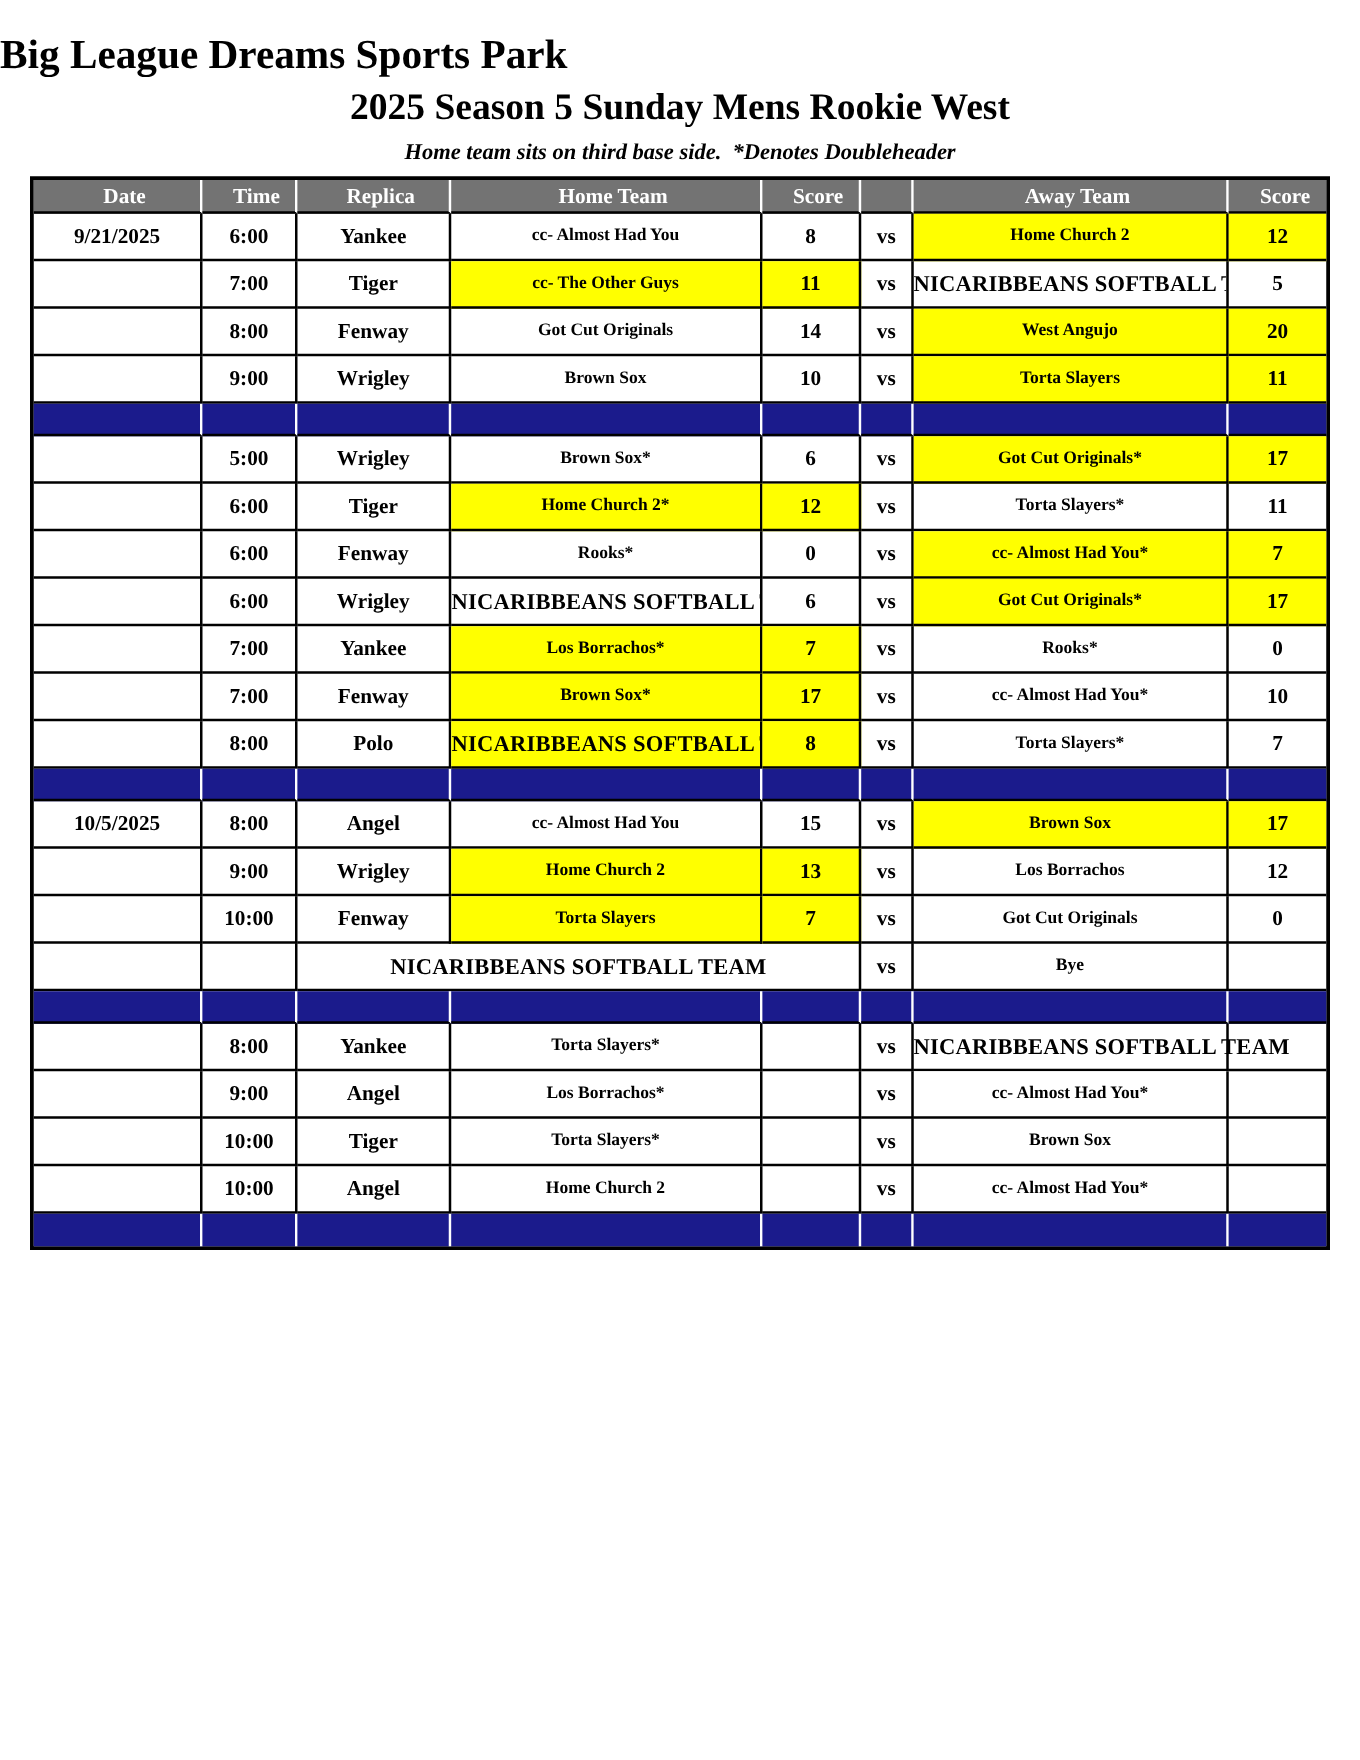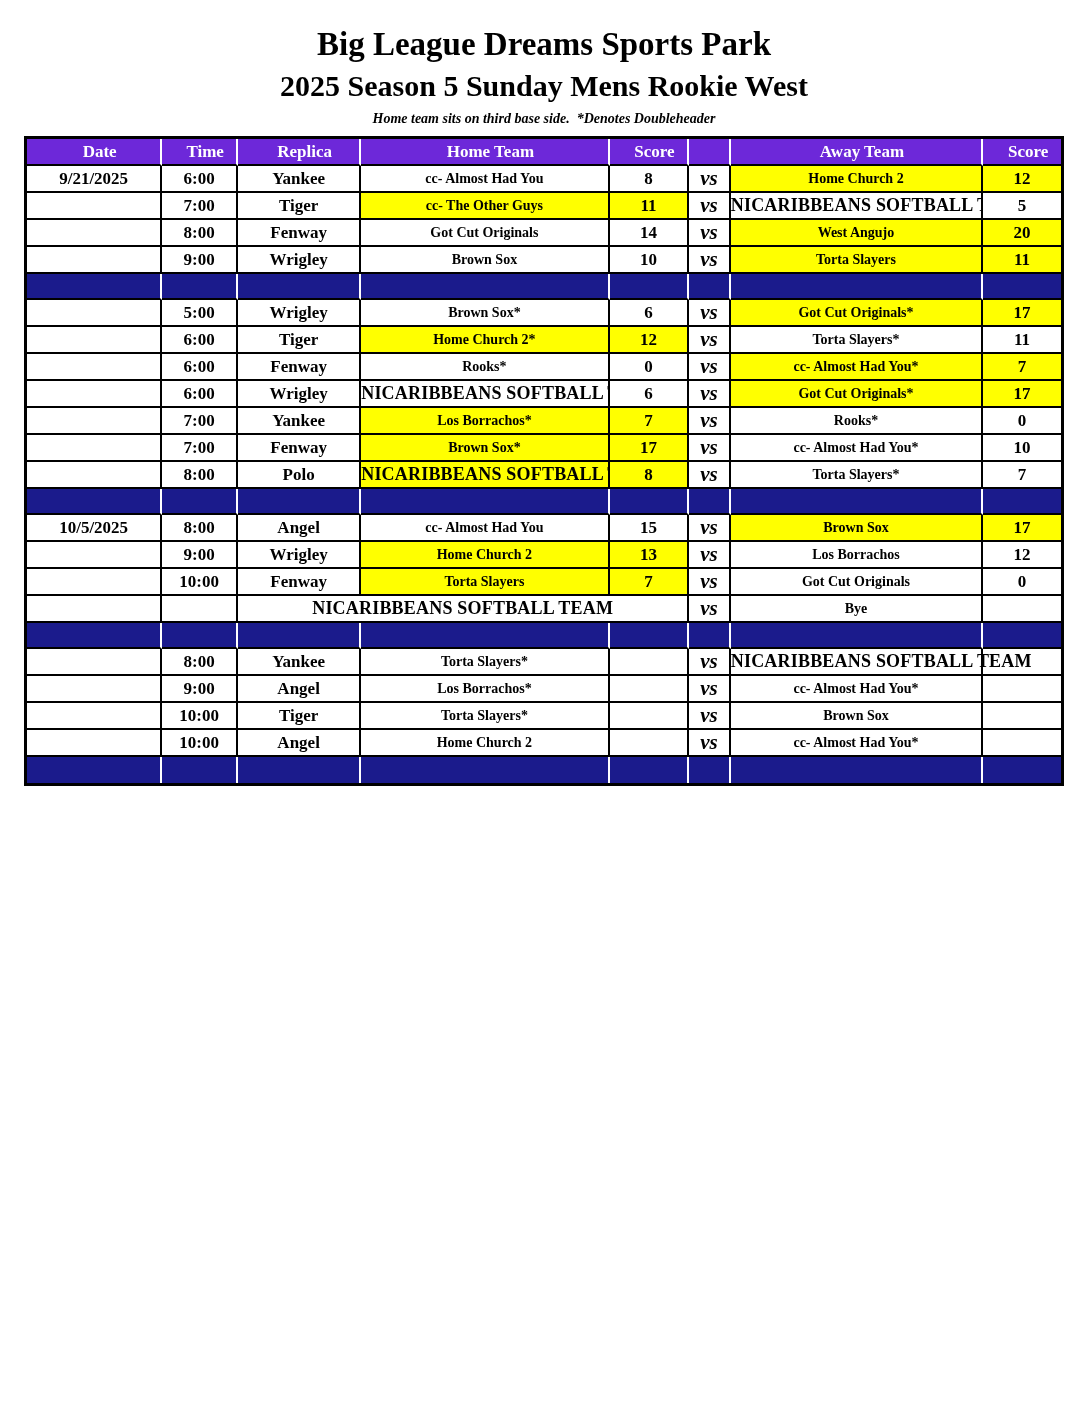--- a/index.html
+++ b/index.html
@@ -4,29 +4,29 @@
 <style>
   html, body { margin: 0; padding: 0; }
   body {
     width: 1088px; height: 1408px;
     background: #ffffff;
     font-family: "Liberation Serif", "DejaVu Serif", serif;
   }
   .page { width: 1088px; height: 1408px; overflow: hidden; }
 
   .title {
-    text-align: center; font-weight: bold; font-size: 33px;
+    text-align: left; font-weight: bold; font-size: 33px;
     margin: 26px 0 6px 0; color: #000;
   }
   .subtitle {
     text-align: center; font-weight: bold; font-size: 30px;
     margin: 0 0 8px 0; color: #000;
   }
   .note {
-    text-align: center; font-weight: bold; font-style: italic; font-size: 14px;
+    text-align: center; font-weight: bold; font-style: italic; font-size: 18px;
     margin: 0 0 9px 0; color: #000;
   }
 
   table.sched {
     margin-left: 24px;
     width: 1040px;
     table-layout: fixed;
     border-collapse: separate;
     border-spacing: 0;
     border: 3px solid #000;
@@ -47,39 +47,39 @@
     vertical-align: middle;
     padding: 0;
     font-weight: bold;
     color: #000;
     overflow: hidden;
   }
   th:last-child, td:last-child { border-right: none; }
   tr.seprow:last-child td { border-bottom: none; }
 
   thead tr { height: 27px; }
-  tbody tr { height: 27px; }
+  tbody tr { height: 38px; }
   tr.seprow { height: 26px; }
 
   th {
-    background: #6d28d9;
+    background: #737373;
     color: #ffffff;
     font-size: 17px;
     border-right-color: #ffffff;
     padding-left: 12px;
   }
   td.sep {
     background: #1b1b8c;
     border-right-color: #ffffff;
   }
 
   td.date, td.time, td.replica { font-size: 17px; }
   td.team  { font-size: 14px; white-space: nowrap; }
   td.score { font-size: 17px; }
-  td.vs    { font-style: italic; font-size: 21px; }
+  td.vs    { font-size: 17px; }
   td.hl    { background: #ffff00; }
 
   td.wide   { font-size: 18px; letter-spacing: 0.2px; }
   td.clip   { overflow: hidden; }
   td.spill  { overflow: visible; clip-path: inset(0px -80px 0px 0px); }
   td.merged { font-size: 18px; white-space: nowrap; letter-spacing: 0.2px; }
 </style>
 </head>
 <body>
 

